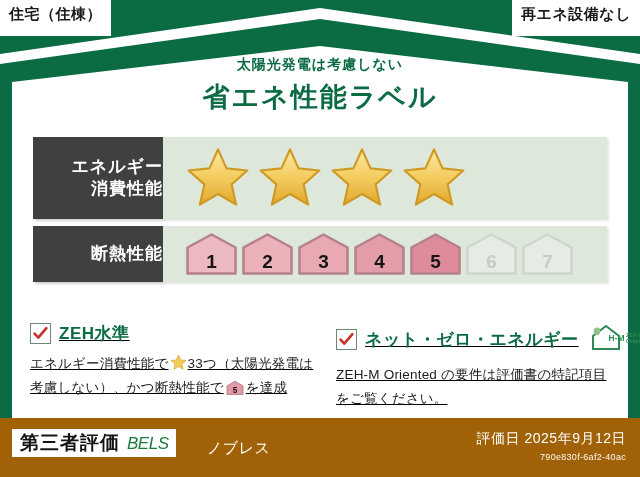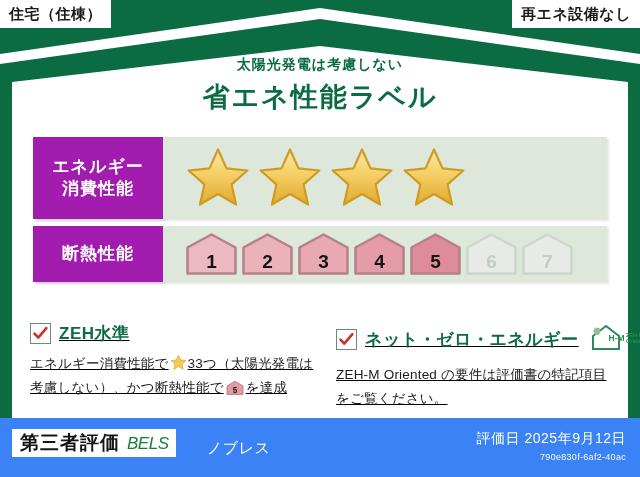--- a/index.html
+++ b/index.html
@@ -43,21 +43,21 @@
 
   
   .tag {
     position: absolute;
     top: 0;
     background: #ffffff;
     color: #1b1b1b;
     font-size: 15px;
     font-weight: bold;
     letter-spacing: 0.5px;
-    padding: 6px 9px 7px 9px;
+    padding: 6px 9px 15px 9px;
     line-height: 1;
     white-space: nowrap;
   }
   .tag-left  { left: 0; }
   .tag-right { right: 0; margin-left: 48px; }
 
   
   .title-block {
     position: absolute;
     left: 0; top: 56px;
@@ -89,28 +89,28 @@
   .perf-row {
     display: flex;
     align-items: stretch;
     height: 82px;
     margin-bottom: 7px;
   }
   .perf-row.row-insul { height: 56px; }
   .perf-key {
     width: 130px;
     flex: 0 0 130px;
-    background: #a21caf;
+    background: #404040;
     color: #ffffff;
     font-size: 17px;
     font-weight: bold;
     letter-spacing: 1px;
     display: flex;
     flex-direction: column;
-    align-items: center;
+    align-items: flex-end;
     justify-content: center;
     line-height: 1.3;
     box-shadow: 2px 2px 2px rgba(0,0,0,0.18);
   }
   .perf-val {
     flex: 1 1 auto;
     background: #dde7da;
     display: flex;
     align-items: center;
     padding-left: 22px;
@@ -181,21 +181,21 @@
     letter-spacing: 0.2px;
   }
   .inline-star { vertical-align: -3px; margin: 0 1px; }
   .inline-badge { vertical-align: -4px; margin: 0 2px; }
 
   
   .footer {
     position: absolute;
     left: 0; bottom: 0;
     width: 640px; height: 59px;
-    background: #3b82f6;
+    background: #a16207;
   }
   .bels-box {
     position: absolute;
     left: 12px; top: 11px;
     background: #ffffff;
     padding: 4px 8px 5px 8px;
     display: flex;
     align-items: baseline;
     gap: 7px;
     line-height: 1;

